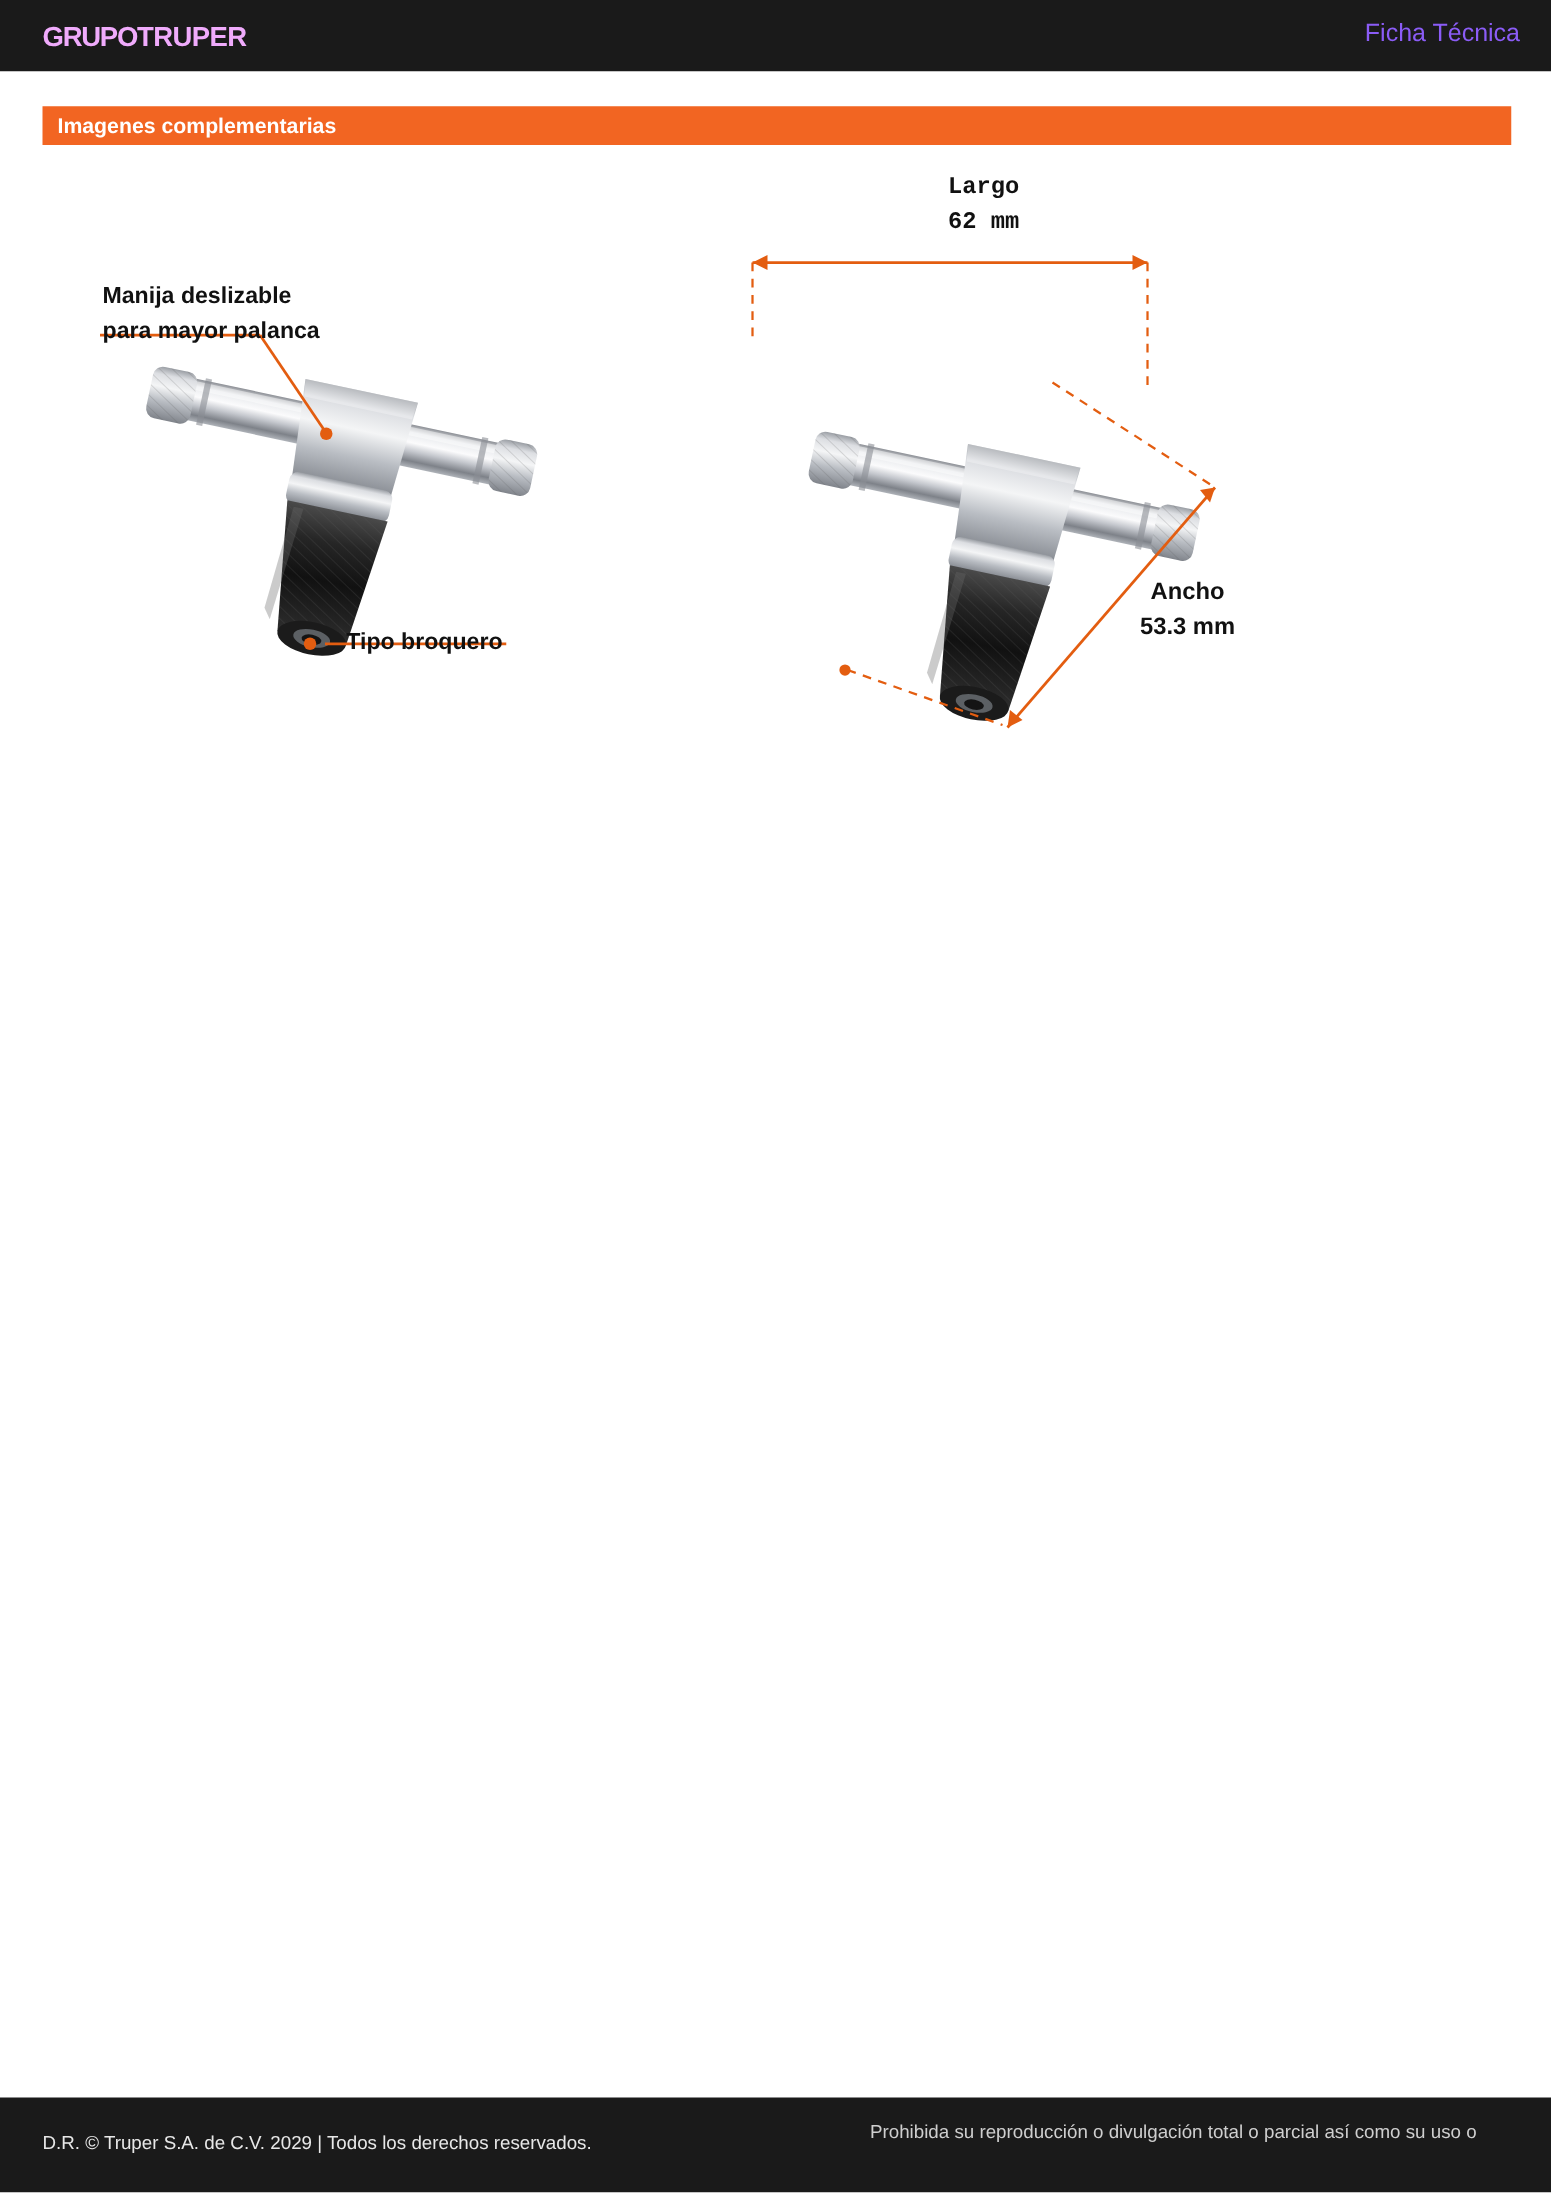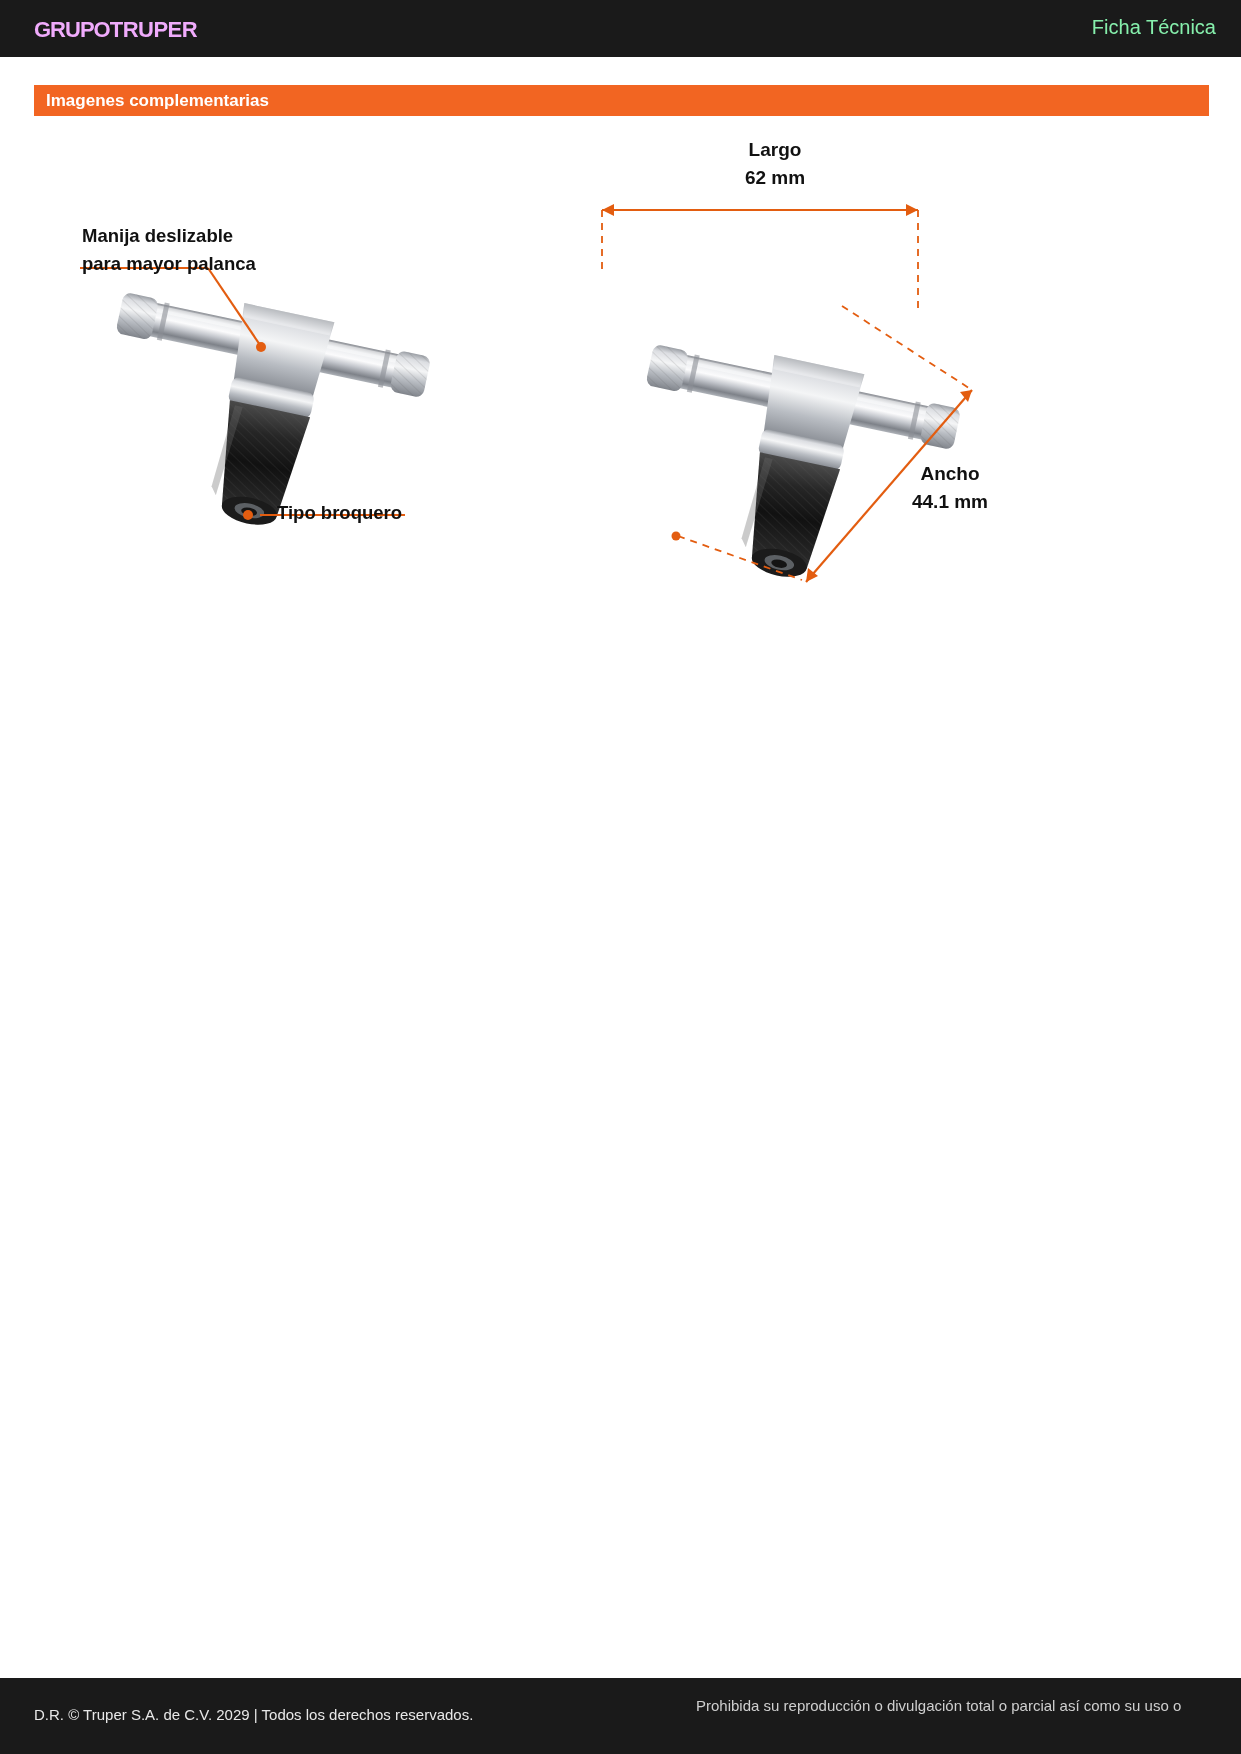--- a/index.html
+++ b/index.html
@@ -27,21 +27,21 @@
     font-weight: bold;
     letter-spacing: -0.5px;
     color: #f0abfc;
     white-space: nowrap;
   }
   .brand .brand-grupo { letter-spacing: -1px; }
   .header-title {
     position: absolute;
     right: 25px; top: 16px;
     font-size: 20px;
-    color: #86efac;
+    color: #8b5cf6;
     white-space: nowrap;
   }
 
   
   .section-bar {
     position: absolute;
     left: 34px; top: 85px;
     width: 1175px; height: 31px;
     background: #f26522;
     padding-left: 40px;
@@ -269,28 +269,28 @@
       <g>
         <path d="M262 166 L392 250" stroke="#e35d10" stroke-width="1.8" stroke-dasharray="7 6" fill="none"></path>
         <path d="M98 396 L222 440" stroke="#e35d10" stroke-width="1.8" stroke-dasharray="7 6" fill="none"></path>
         <path d="M392 250 L226 442" stroke="#e35d10" stroke-width="2.2" fill="none"></path>
         <path d="M392 250 L380 252 L388 262 Z" fill="#e35d10"></path>
         <path d="M226 442 L228 428 L238 436 Z" fill="#e35d10"></path>
         <circle cx="96" cy="396" r="4.5" fill="#e35d10"></circle>
       </g>
     </svg>
 
-    <div class="dim-label" style="left:115px; top:-4px; width:160px;">
+    <div class="dim-label" style="left:127px; top:-4px; width:160px;font-family:Liberation Mono, monospace;">
       <div>Largo</div>
       <div>62 mm</div>
     </div>
 
     <div class="dim-label" style="left:290px; top:320px; width:160px;">
       <div>Ancho</div>
-      <div>44.1 mm</div>
+      <div>53.3 mm</div>
     </div>
   </div>
 </div>
 
 <div class="page-footer">
   <div class="footer-left">D.R. © Truper S.A. de C.V. 2029 | Todos los derechos reservados.</div>
   <div class="footer-right">
     <div>Prohibida su reproducción o divulgación total o parcial así como su uso o</div>
   </div>
 </div>

